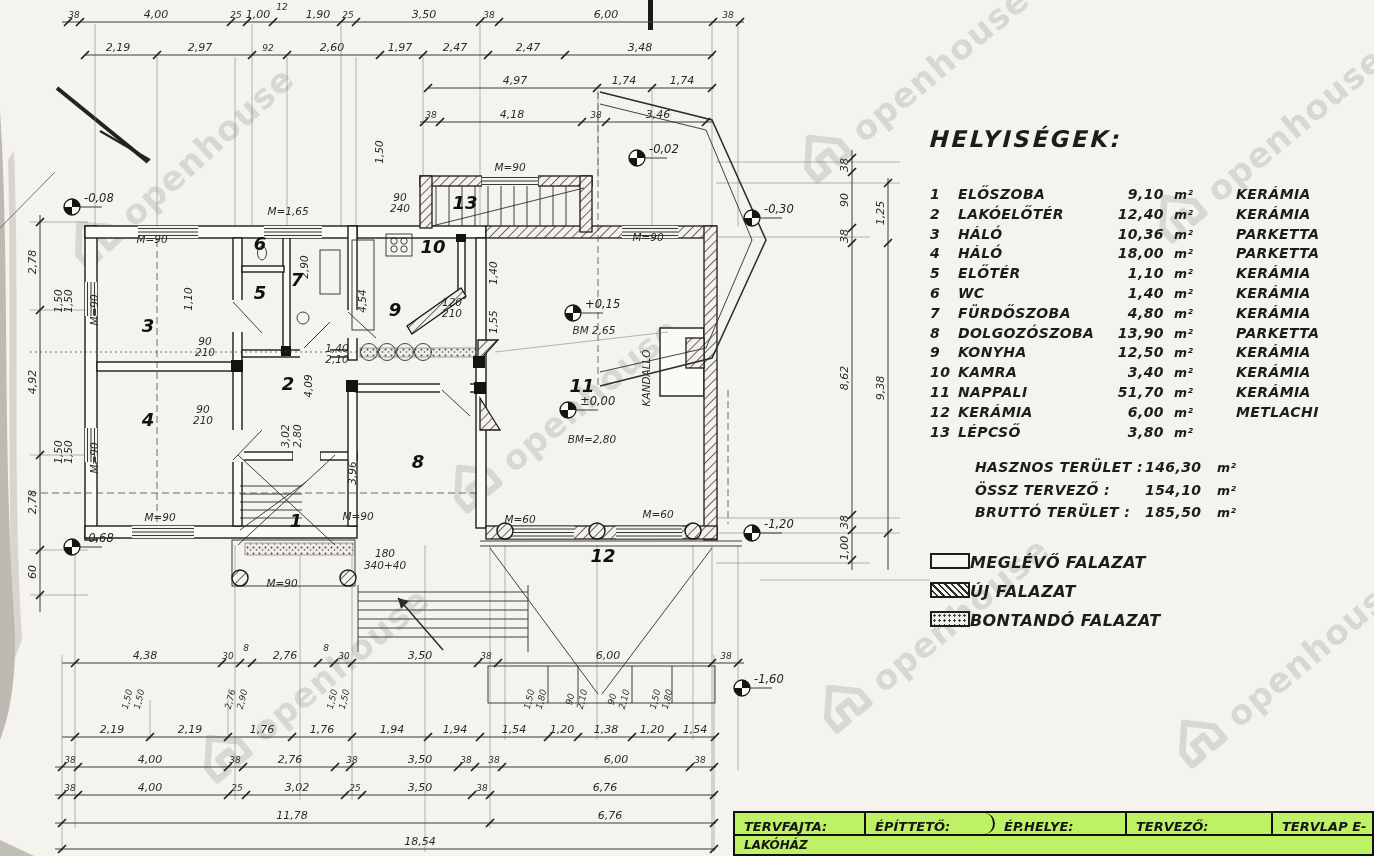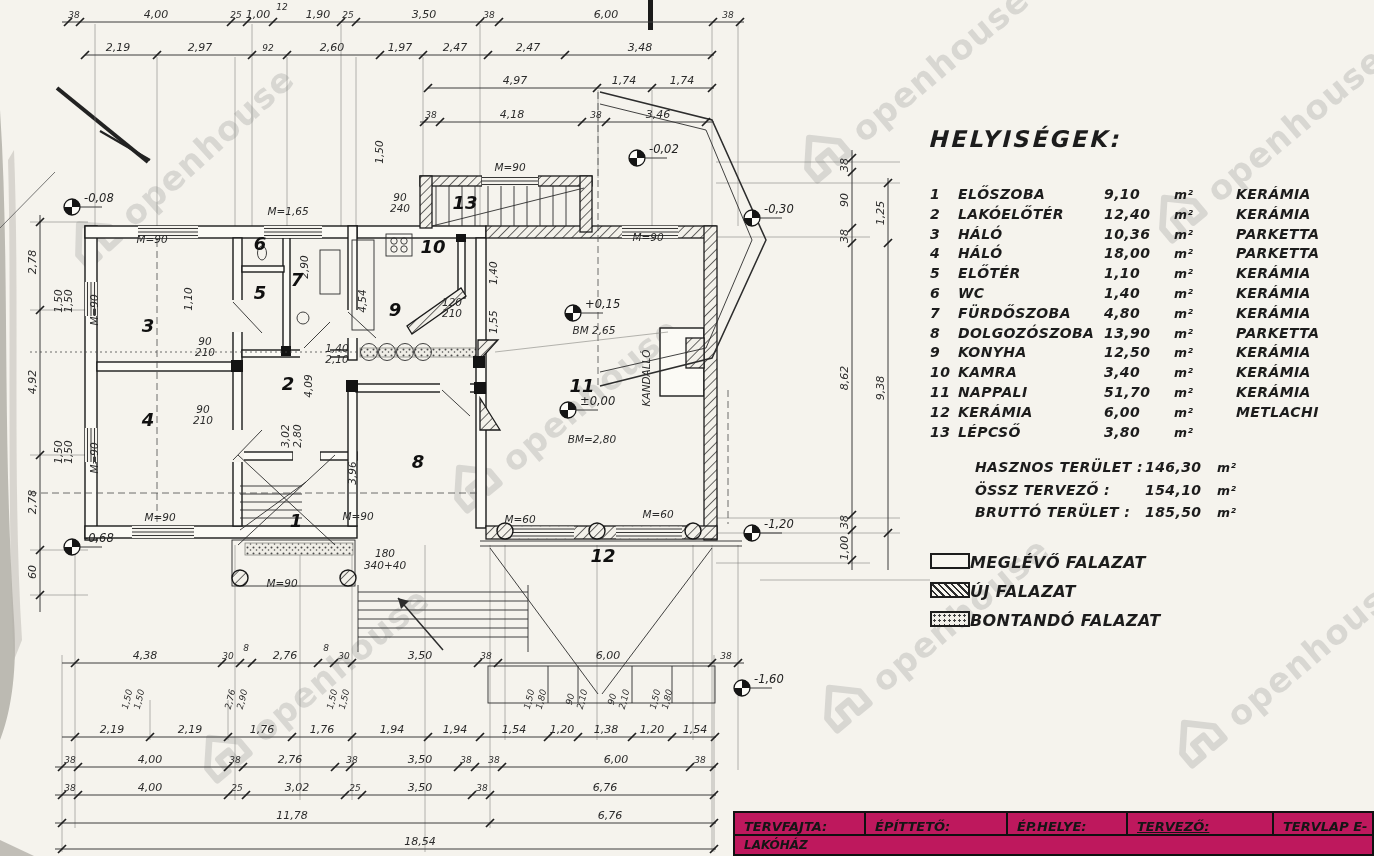--- a/index.html
+++ b/index.html
@@ -26,35 +26,35 @@
   .blk{fill:#131313;stroke:none}
   .post{fill:url(#hatch);stroke:#161616;stroke-width:1.4}
   .wm{opacity:.27}
   .wm text{font-family:"DejaVu Sans",sans-serif;font-weight:bold;font-size:34px;fill:#8d8d8d;letter-spacing:1px}
   .wm path{fill:none;stroke:#8d8d8d;stroke-width:6;stroke-linejoin:round}
   
   .legend{position:absolute;left:930px;top:126px;width:436px;color:#1c1c1c;
           font-style:italic;font-weight:bold;letter-spacing:.4px}
   .legend-title{font-size:23px;letter-spacing:2.5px;margin-bottom:34px;transform:skewX(-3deg)}
   .lr{display:grid;grid-template-columns:28px 146px 60px 42px auto;height:19.8px;font-size:14px;align-items:baseline}
-  .lr .a{}
+  .lr .a{text-align:right}
   .lr .u{padding-left:10px;font-size:12.5px}
   .lr .f{padding-left:30px}
   .totals{margin-top:16px}
   .lt{display:grid;grid-template-columns:45px 170px 62px 40px;height:22.5px;font-size:14px;align-items:baseline}
   .lt .a{text-align:left}
   .lt .u{padding-left:10px;font-size:12.5px}
   .wl{margin-top:26px}
   .wlr{display:flex;height:29px;font-size:16px}
   .sw{width:40px;height:16px;border:2.2px solid #1d1d1d;box-sizing:border-box;background:#f8f6f0;flex:0 0 auto}
   .sw.demolish{background-image:radial-gradient(#3f3f3f 1px,transparent 1.3px);background-size:5px 5px;background-color:#f1efe9}
   .sw.new{background-image:repeating-linear-gradient(45deg,transparent 0 3px,#2e2e2e 3px 4.6px)}
   
   .tb{position:absolute;left:733px;top:811px;width:641px;height:45px;border:2.6px solid #111;
-      box-sizing:border-box;display:flex;flex-direction:column;background:#be185d;color:#151515}
+      box-sizing:border-box;display:flex;flex-direction:column;background:#bef264;color:#151515}
   .tb-r1{display:flex;height:28px;border-bottom:2.2px solid #111;box-sizing:border-box}
   .tb-c{border-right:2.2px solid #111;box-sizing:border-box;font-style:italic;font-weight:bold;
         font-size:13px;padding:6px 0 0 9px;white-space:nowrap;overflow:hidden}
   .tb-c:last-child{border-right:none}
   .tb-r2{flex:1;font-style:italic;font-weight:bold;font-size:12px;padding:2px 0 4px 9px}
 </style>
 </head>
 <body>
 
 <div id="sheet">
@@ -719,21 +719,21 @@
           <span class="sw demolish"></span>
    <span>BONTANDÓ FALAZAT</span>
         </div>
       </div>
 </div>
 
 
 <div class="tb">
   <div class="tb-r1" id="tb-cells">
         <div class="tb-c" style="width: 131px;">TERVFAJTA:</div>
-        <div class="tb-c" style="width: 142px;">ÉPÍTTETŐ:</div>
-        <div class="tb-c" style="width: 120px;">ÉP.HELYE:</div>
-        <div class="tb-c" style="width: 146px; text-decoration: underline;">TERVEZŐ:</div>
+        <div class="tb-c" style="width: 129px; border-radius: 11px;">ÉPÍTTETŐ:</div>
+        <div class="tb-c" style="width: 132px;">ÉP.HELYE:</div>
+        <div class="tb-c" style="width: 146px;">TERVEZŐ:</div>
         <div class="tb-c" style="width: 93px;">TERVLAP E-2</div>
       </div>
   <div class="tb-r2">LAKÓHÁZ</div>
 </div>
 
 </div>
 
 </body></html>

